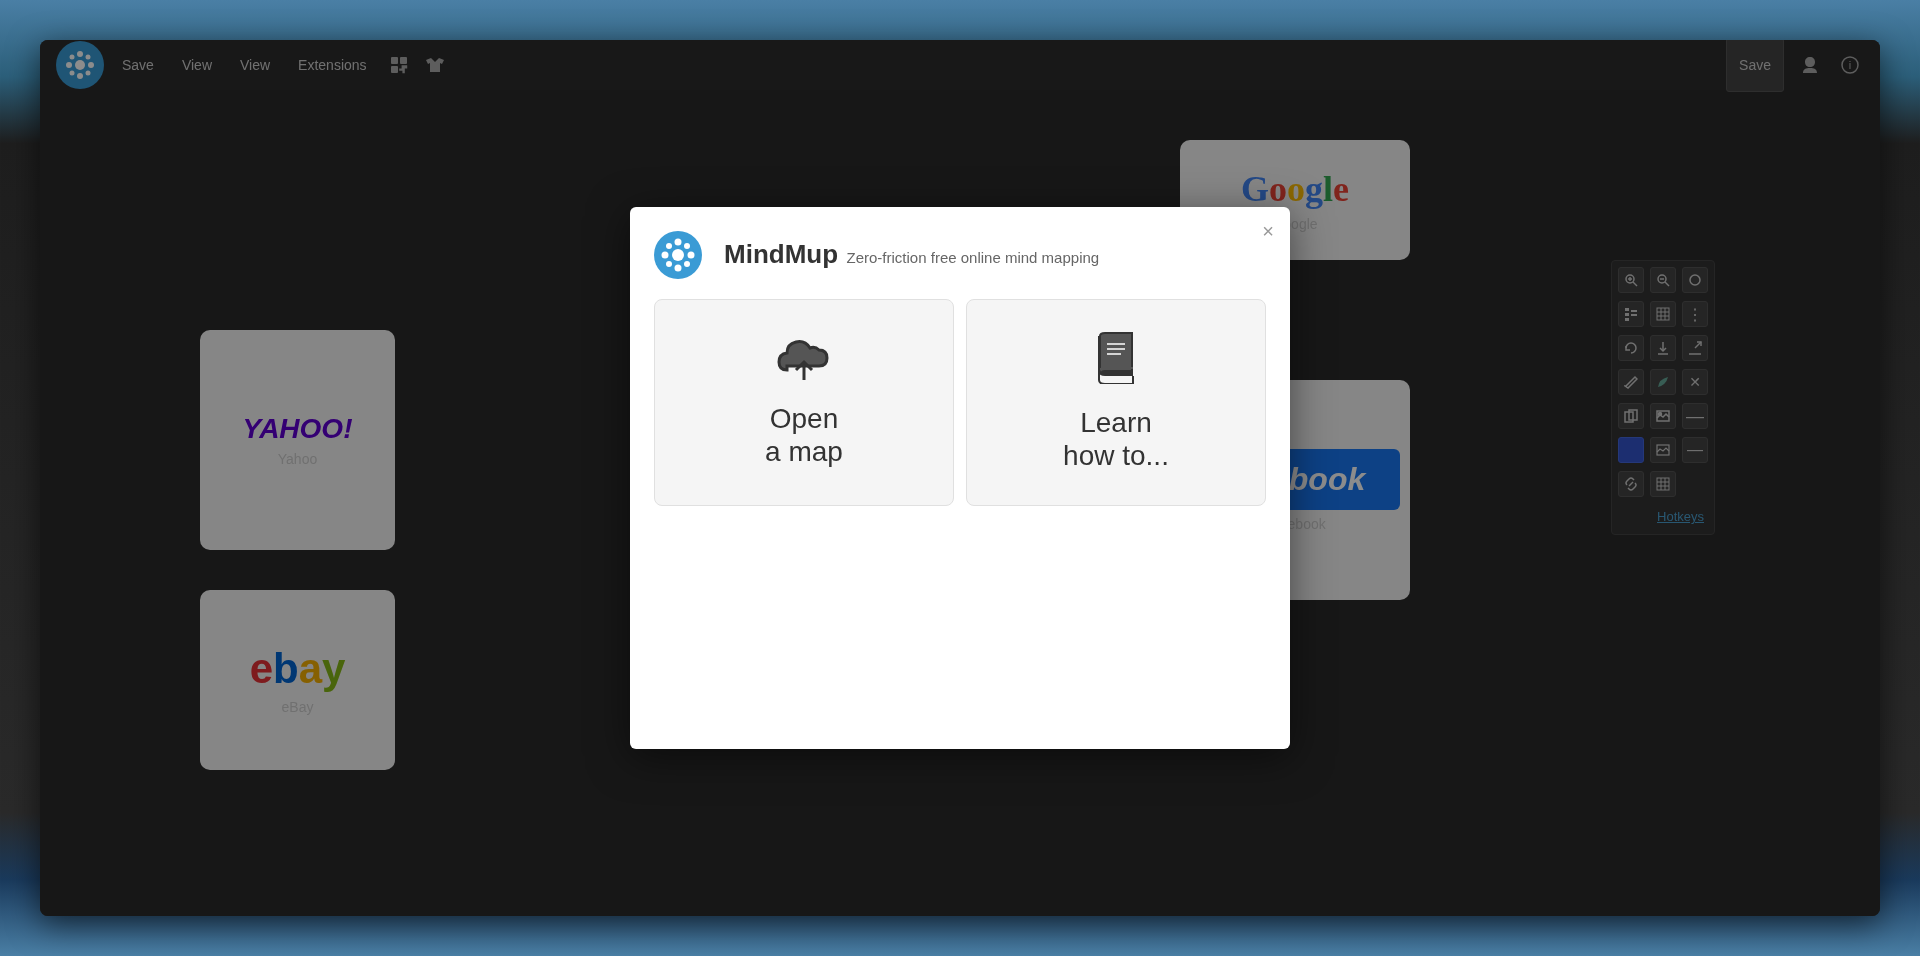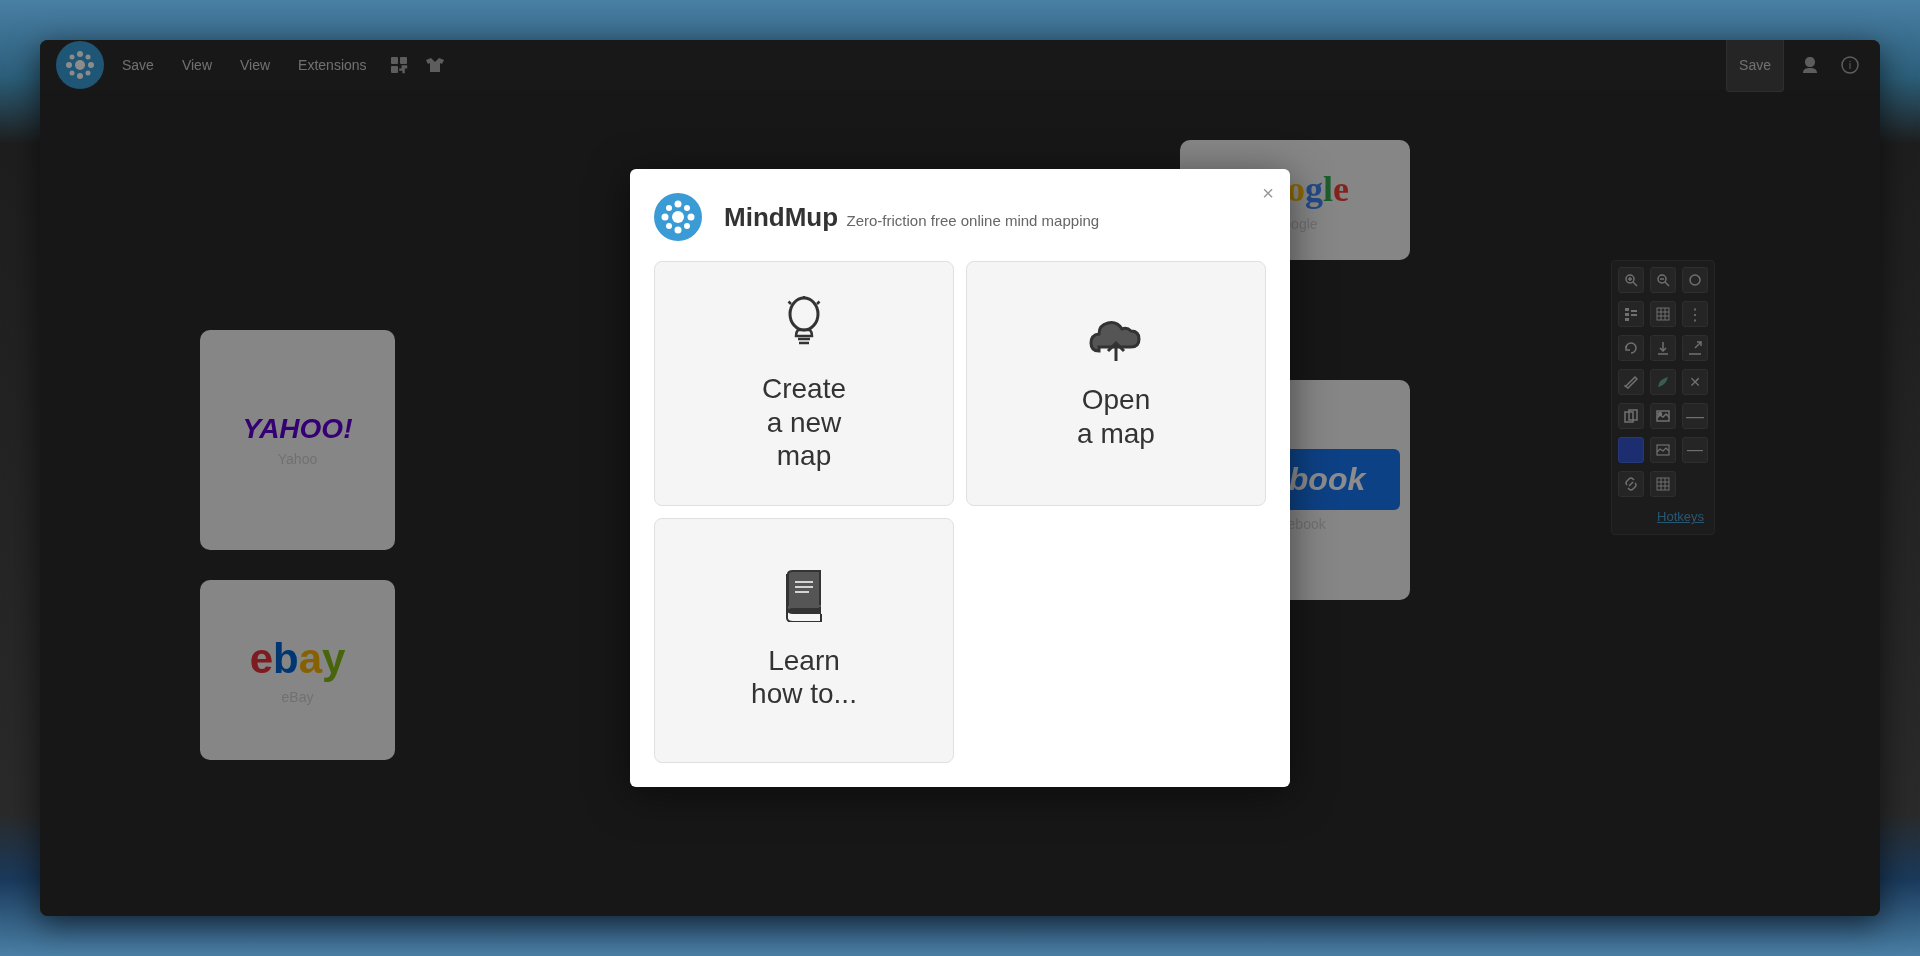--- a/index.html
+++ b/index.html
@@ -98,21 +98,21 @@
 
     .node-yahoo {
       left: 160px;
       top: 240px;
       width: 195px;
       height: 220px;
     }
 
     .node-ebay {
       left: 160px;
-      top: 490px;
+      top: 500px;
       width: 195px;
       height: 180px;
     }
 
     .node-google {
       left: 1140px;
       top: 50px;
       width: 230px;
       height: 120px;
     }
@@ -586,36 +586,20 @@
         <div>
           <span class="modal-title">MindMup</span>
           <span class="modal-subtitle">Zero-friction free online mind mapping</span>
         </div>
       </div>
 
       <button class="modal-close">×</button>
 
       <div class="modal-grid">
 
-        <div class="modal-card">
-          <div class="modal-card-content">
-            <div class="modal-card-icon">
-              <svg width="50" height="56" viewBox="0 0 50 56" fill="none">
-                <ellipse cx="25" cy="20" rx="14" ry="16" stroke="#333" stroke-width="3" fill="none"></ellipse>
-                <path d="M19 36 Q17 38 17 42 L33 42 Q33 38 31 36 Z" stroke="#333" stroke-width="2.5" fill="none"></path>
-                <line x1="19" y1="45" x2="31" y2="45" stroke="#333" stroke-width="2.5"></line>
-                <line x1="20" y1="49" x2="30" y2="49" stroke="#333" stroke-width="2.5"></line>
-                <line x1="25" y1="5" x2="25" y2="2" stroke="#333" stroke-width="2.5"></line>
-                <line x1="12" y1="10" x2="9.5" y2="7.5" stroke="#333" stroke-width="2.5"></line>
-                <line x1="38" y1="10" x2="40.5" y2="7.5" stroke="#333" stroke-width="2.5"></line>
-              </svg>
-            </div>
-            <div class="modal-card-label">Create<br>a new<br>map</div>
-          </div>
-        </div>
 
         <div class="modal-card">
           <div class="modal-card-content">
             <div class="modal-card-icon">
               <svg width="54" height="44" viewBox="0 0 54 44" fill="none">
                 <path d="M10 34 Q2 34 2 26 Q2 18 10 17 Q10 8 19 6 Q28 4 33 12 Q38 10 42 14 Q50 14 50 22 Q50 30 42 30 L10 30 Z" stroke="#333" stroke-width="3" fill="#555"></path>
                 <line x1="27" y1="44" x2="27" y2="26" stroke="#333" stroke-width="3"></line>
                 <polyline points="19,34 27,26 35,34" stroke="#333" stroke-width="3" fill="none"></polyline>
               </svg>
             </div>

